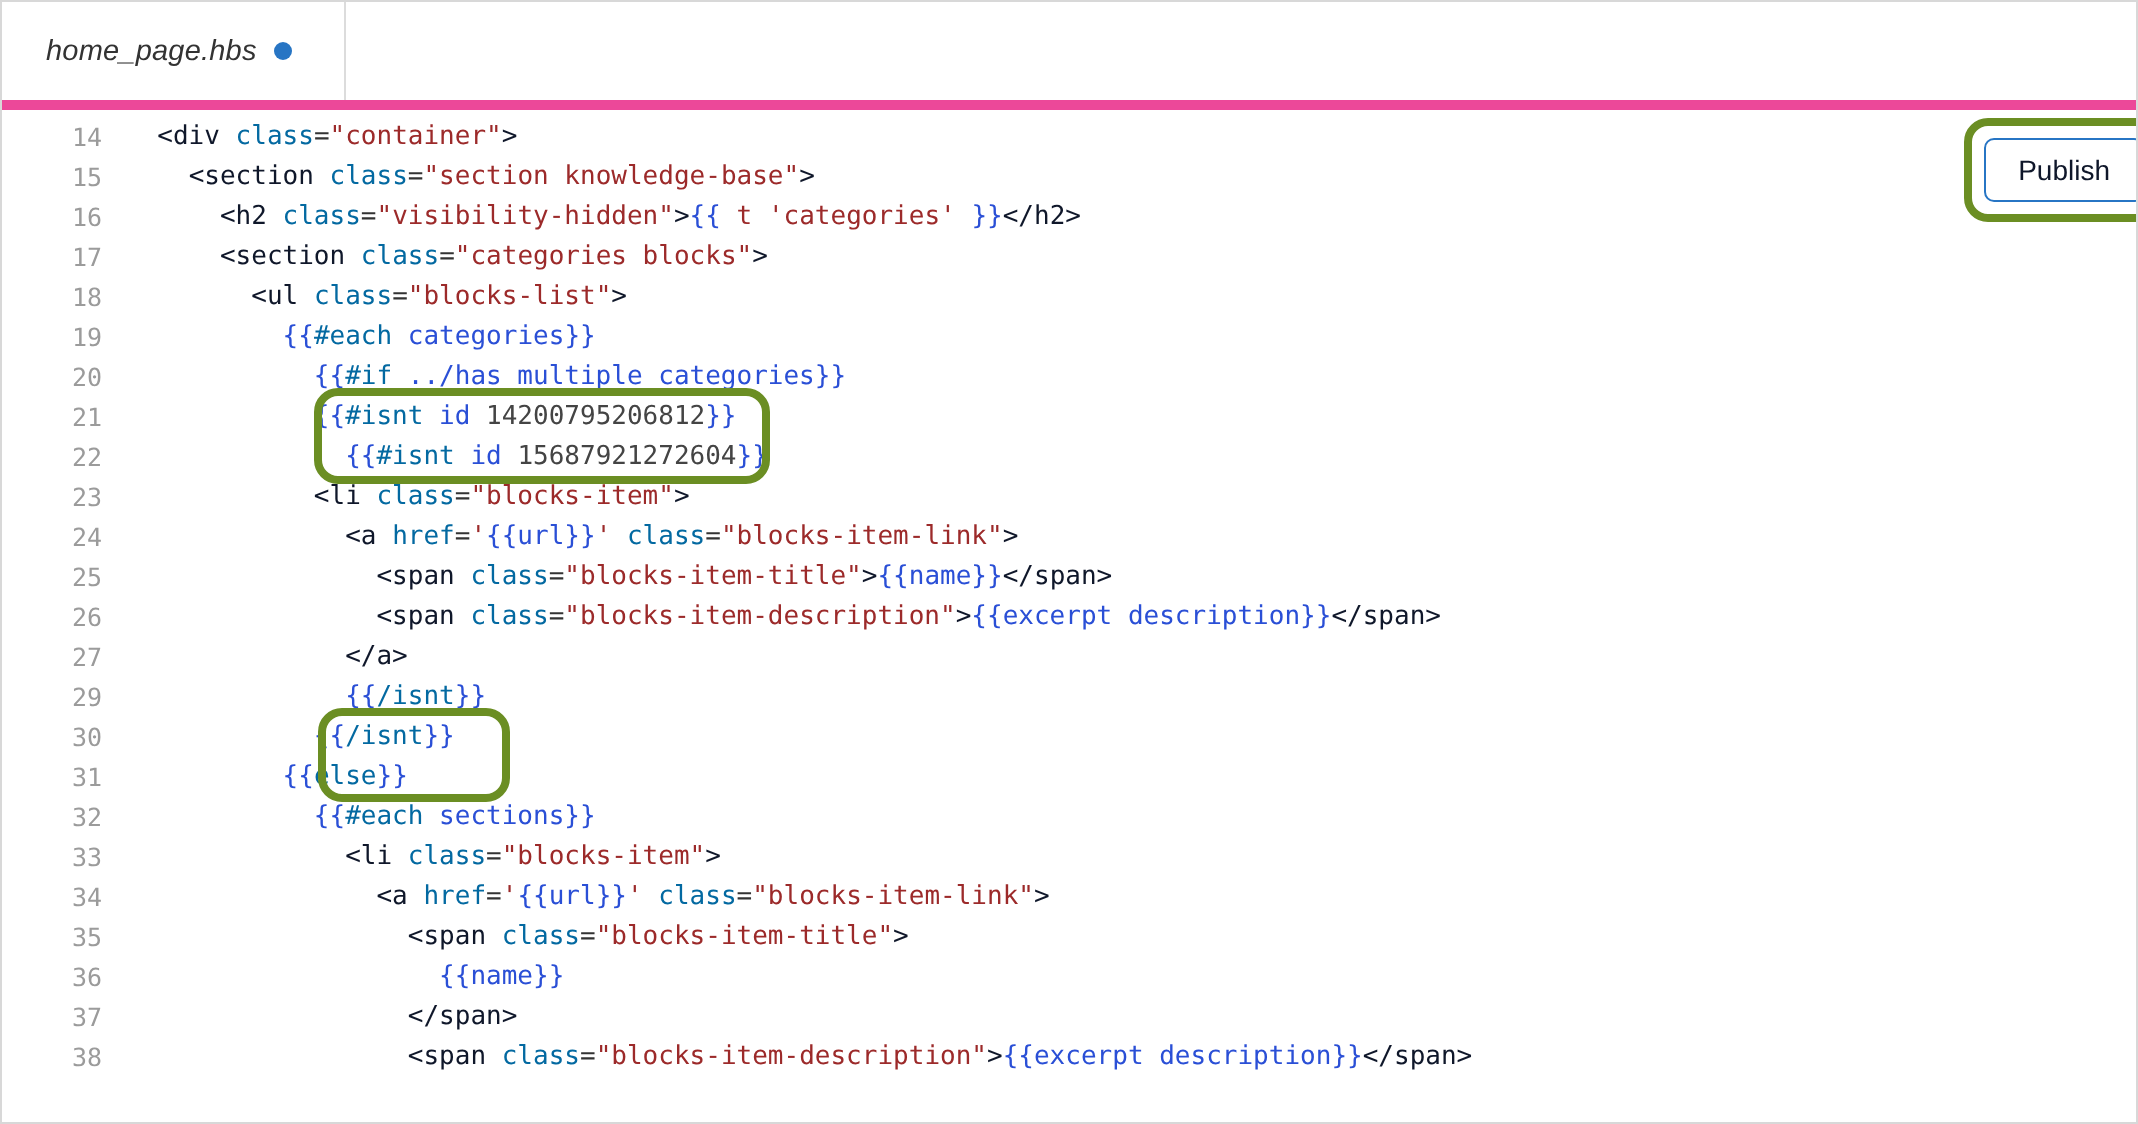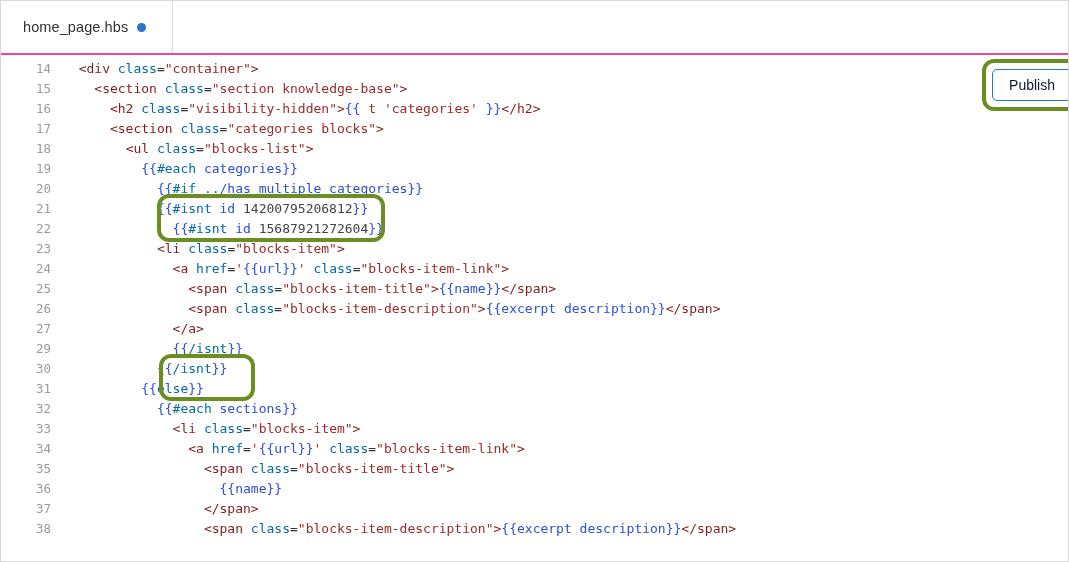--- a/index.html
+++ b/index.html
@@ -20,23 +20,24 @@
     overflow: hidden;
   }
 
   
   .tabbar {
     position: absolute;
     left: 0; top: 0;
     width: 1069px;
     height: 54px;
     background: #ffffff;
-    border-bottom: 2px solid #ec4899;
+    border-bottom: 5px solid #ec4899;
     display: flex;
     align-items: stretch;
+    font-style: italic;
   }
   .tab {
     display: flex;
     align-items: center;
     gap: 9px;
     padding: 0 20px 0 22px;
     height: 100%;
     background: #ffffff;
     border-right: 1px solid #dcdcdc;
     cursor: pointer;
@@ -99,21 +100,21 @@
   .linecode {
     flex: 1 1 auto;
     white-space: pre;
     font-family: "DejaVu Sans Mono", "Liberation Mono", monospace;
     font-size: 13px;
     line-height: 20px;
     color: #333333;
   }
 
   
-  .t-tag    { color: #7f1d1d; }
+  .t-tag    { color: #0f172a; }
   .t-attr   { color: #0369a1; }
   .t-str    { color: #9c2a2a; }
   .t-hb     { color: #2a4fd6; }
   .t-hbkw   { color: #0369a1; }
   .t-num    { color: #444444; }
   .t-plain  { color: #333333; }
 
   
   .hl-box {
     position: absolute;

